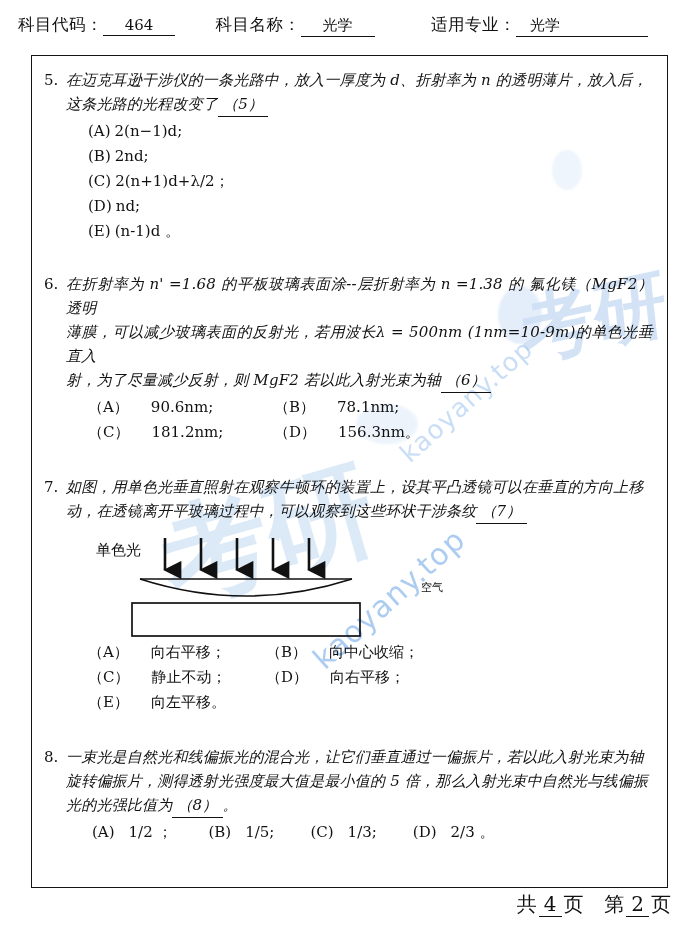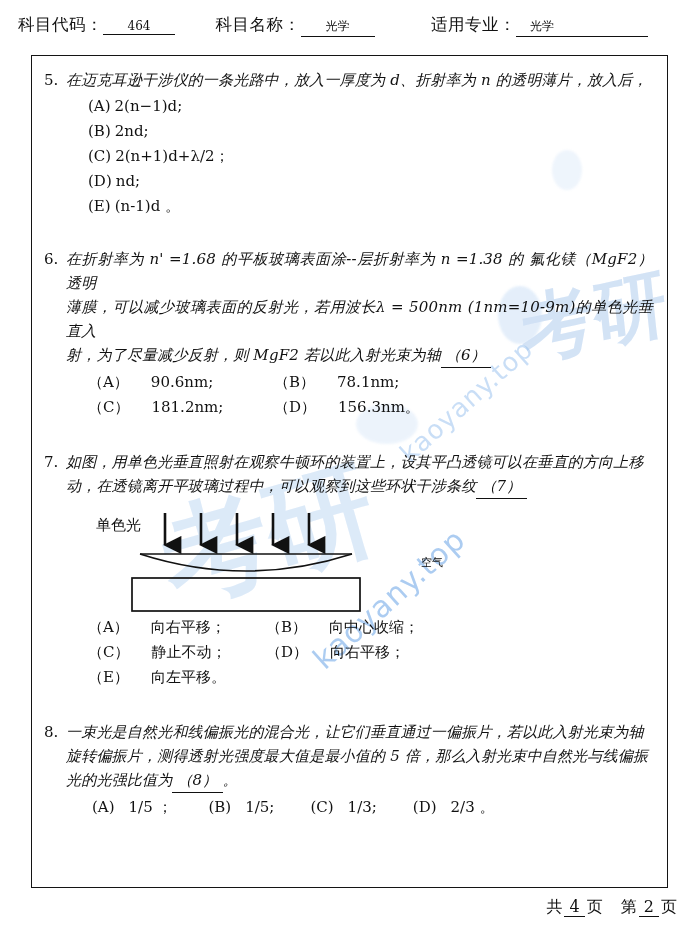--- a/index.html
+++ b/index.html
@@ -65,21 +65,21 @@
   #doc-header .field {
     display: inline-block;
     vertical-align: baseline;
   }
   #doc-header .flabel { letter-spacing: .5px; }
   #doc-header .fvalue {
     display: inline-block;
     border-bottom: 1.6px solid #111;
     text-align: center;
     padding: 0 6px 1px 6px;
-    font-size: 12px;
+    font-size: 15px;
   }
   .gap-a { display:inline-block; width: 30px; }
   .gap-b { display:inline-block; width: 46px; }
 
   
   #exam-frame {
     position: absolute;
     left: 31px;
     top: 55px;
     width: 637px;
@@ -162,23 +162,23 @@
     position: absolute;
     left: 377px;
     top: 46px;
     font-size: 11px;
   }
   #fig-svg { position: absolute; left: 0; top: 0; }
 
   
   #page-footer {
     position: absolute;
-    right: 16px;
+    right: 22px;
     bottom: 16px;
-    font-size: 16px;
+    font-size: 20px;
     z-index: 3;
     white-space: nowrap;
   }
   #page-footer .fnum {
     display: inline-block;
     border-bottom: 1.6px solid #111;
     padding: 0 5px;
     margin: 0 2px;
   }
 </style>
@@ -210,20 +210,23 @@
 </div>
 
 <div id="exam-frame">
   <div id="questions">
 
     <div class="question">
       <div class="q-head">
         <div class="q-num">5.</div>
         <div class="q-body">
           <div class="q-text">在迈克耳逊干涉仪的一条光路中，放入一厚度为 d、折射率为 n 的透明薄片，放入后，</div>
+          <div class="q-text">
+            <span>这条光路的光程改变了</span><span class="blank">（5）</span>
+          </div>
         </div>
       </div>
       <div class="opts opts-stack">
         <div class="opt-row">
           <div class="opt">
             <span class="opt-tag">(A)</span>
             <span class="opt-txt">2(n−1)d;</span>
           </div>
         </div>
         <div class="opt-row">
@@ -367,21 +370,21 @@
           <div class="q-text">一束光是自然光和线偏振光的混合光，让它们垂直通过一偏振片，若以此入射光束为轴</div>
           <div class="q-text">旋转偏振片，测得透射光强度最大值是最小值的 5 倍，那么入射光束中自然光与线偏振</div>
           <div class="q-text">
             <span>光的光强比值为</span><span class="blank">（8）</span><span>。</span>
           </div>
         </div>
       </div>
       <div class="opts opts-inline">
         <div class="opt">
           <span class="opt-tag">(A)</span>
-          <span class="opt-txt">1/5 ；</span>
+          <span class="opt-txt">1/2 ；</span>
         </div>
         <div class="opt">
           <span class="opt-tag">(B)</span>
           <span class="opt-txt">1/5;</span>
         </div>
         <div class="opt">
           <span class="opt-tag">(C)</span>
           <span class="opt-txt">1/3;</span>
         </div>
         <div class="opt">

